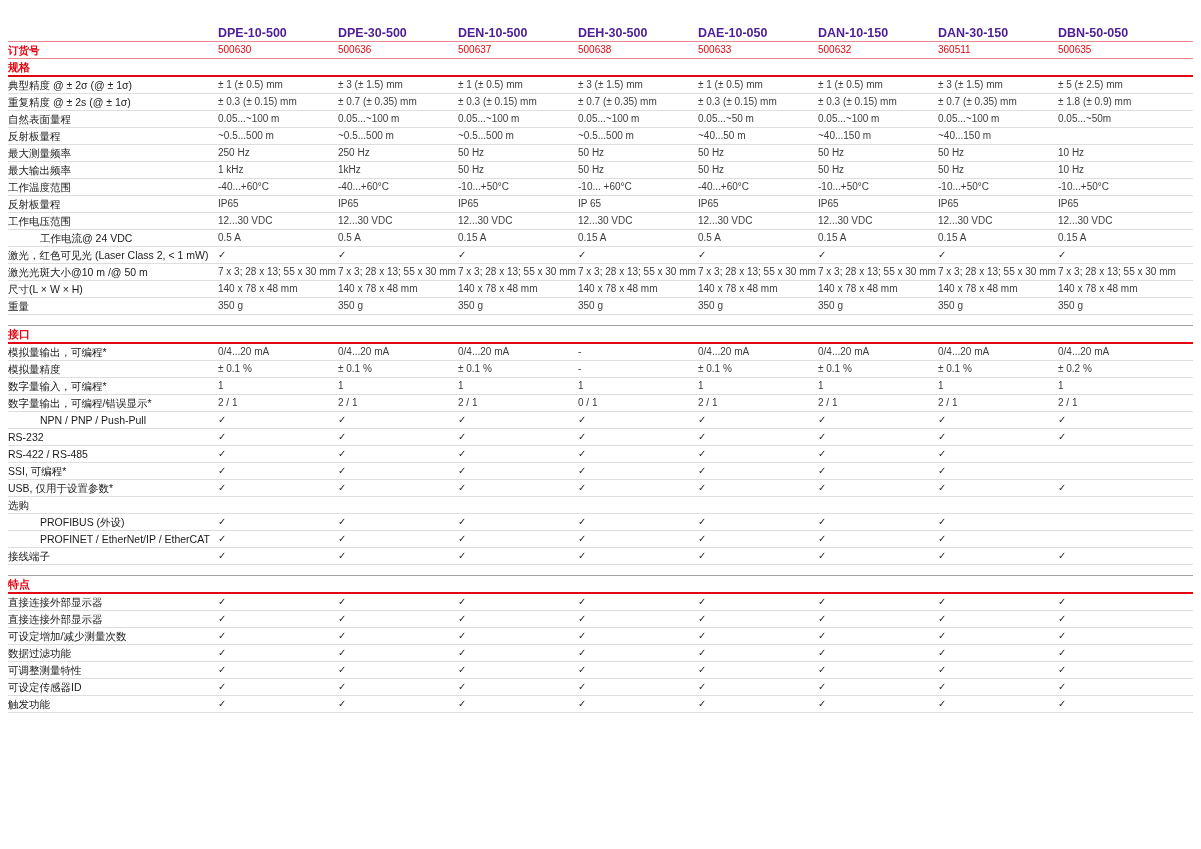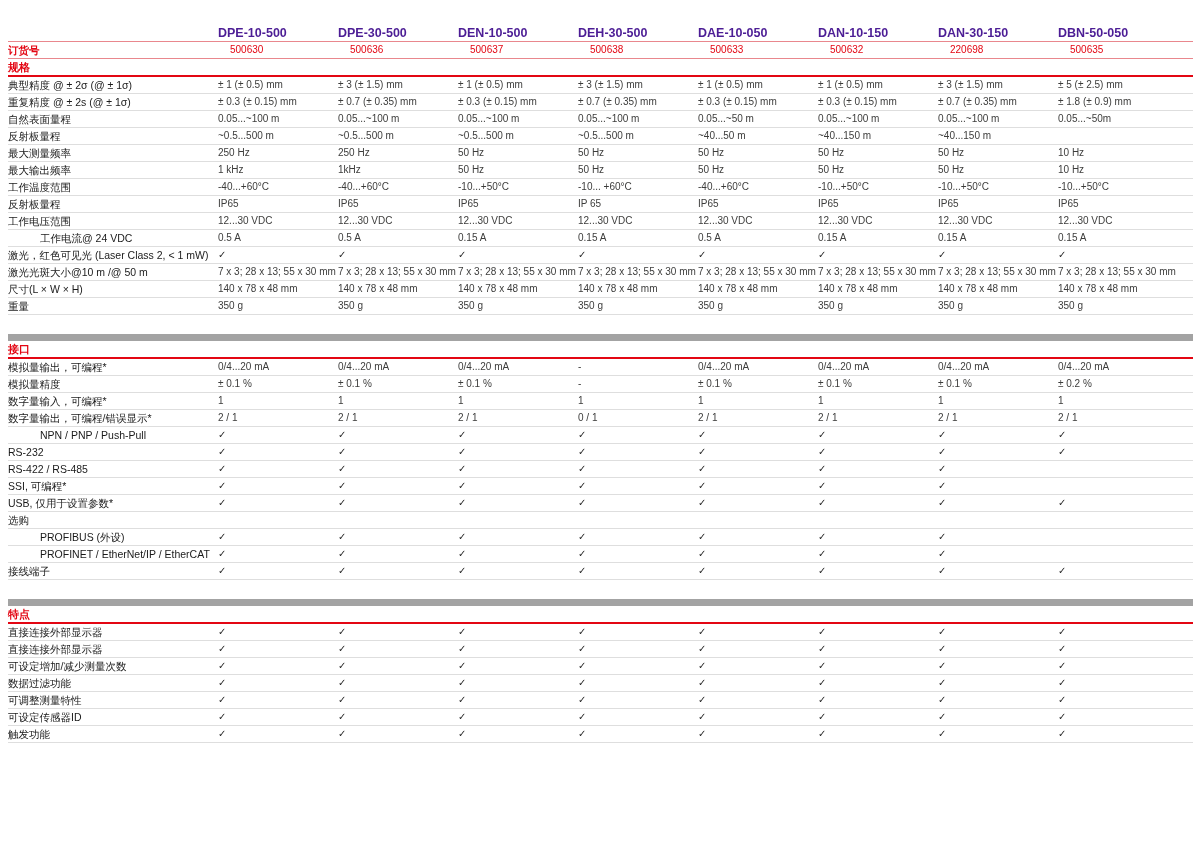--- a/index.html
+++ b/index.html
@@ -27,29 +27,29 @@
   .label-cell.indent{padding-left:32px;}
   .value-cell{color:#3c3c3b;}
   .check{font-size:10px;color:#2b2b2b;}
   .product-header-row{border-bottom:1px solid #e9878d;height:15px;}
   .product-header-row .cell{line-height:15px;}
   .product-name{
     font-size:12.5px;font-weight:bold;color:#4c1d95;letter-spacing:0;
   }
   .order-row{border-bottom:1px solid #e9878d;}
   .order-label{font-weight:bold;color:#e30613;}
-  .order-no{color:#e30613;margin-left:12px;}
+  .order-no{color:#e30613;}
   .section-title{
     height:16px;line-height:17px;
     font-size:11px;font-weight:bold;color:#e30613;
     border-bottom:2px solid #e30613;
   }
   .section-title.gap{
-    margin-top:19px;
-    border-top:7px solid #a3a3a3;
+    margin-top:10px;
+    border-top:1px solid #a3a3a3;
   }
 </style>
 </head>
 <body>
 
 <div id="sheet">
   <div id="spec-table">
       <div class="row product-header-row">
         <div class="cell label-cell"></div>
         <div class="cell product-name">DPE-10-500</div>
@@ -62,21 +62,21 @@
         <div class="cell product-name">DBN-50-050</div>
       </div>
       <div class="row order-row">
         <div class="cell label-cell order-label">订货号</div>
         <div class="cell order-no">500630</div>
         <div class="cell order-no">500636</div>
         <div class="cell order-no">500637</div>
         <div class="cell order-no">500638</div>
         <div class="cell order-no">500633</div>
         <div class="cell order-no">500632</div>
-        <div class="cell order-no">220698</div>
+        <div class="cell order-no">360511</div>
         <div class="cell order-no">500635</div>
       </div>
       <div class="section-title">规格</div>
       <div class="row">
         <div class="cell label-cell">典型精度 @ ± 2σ (@ ± 1σ)</div>
         <div class="cell value-cell">± 1 (± 0.5) mm</div>
         <div class="cell value-cell">± 3 (± 1.5) mm</div>
         <div class="cell value-cell">± 1 (± 0.5) mm</div>
         <div class="cell value-cell">± 3 (± 1.5) mm</div>
         <div class="cell value-cell">± 1 (± 0.5) mm</div>

